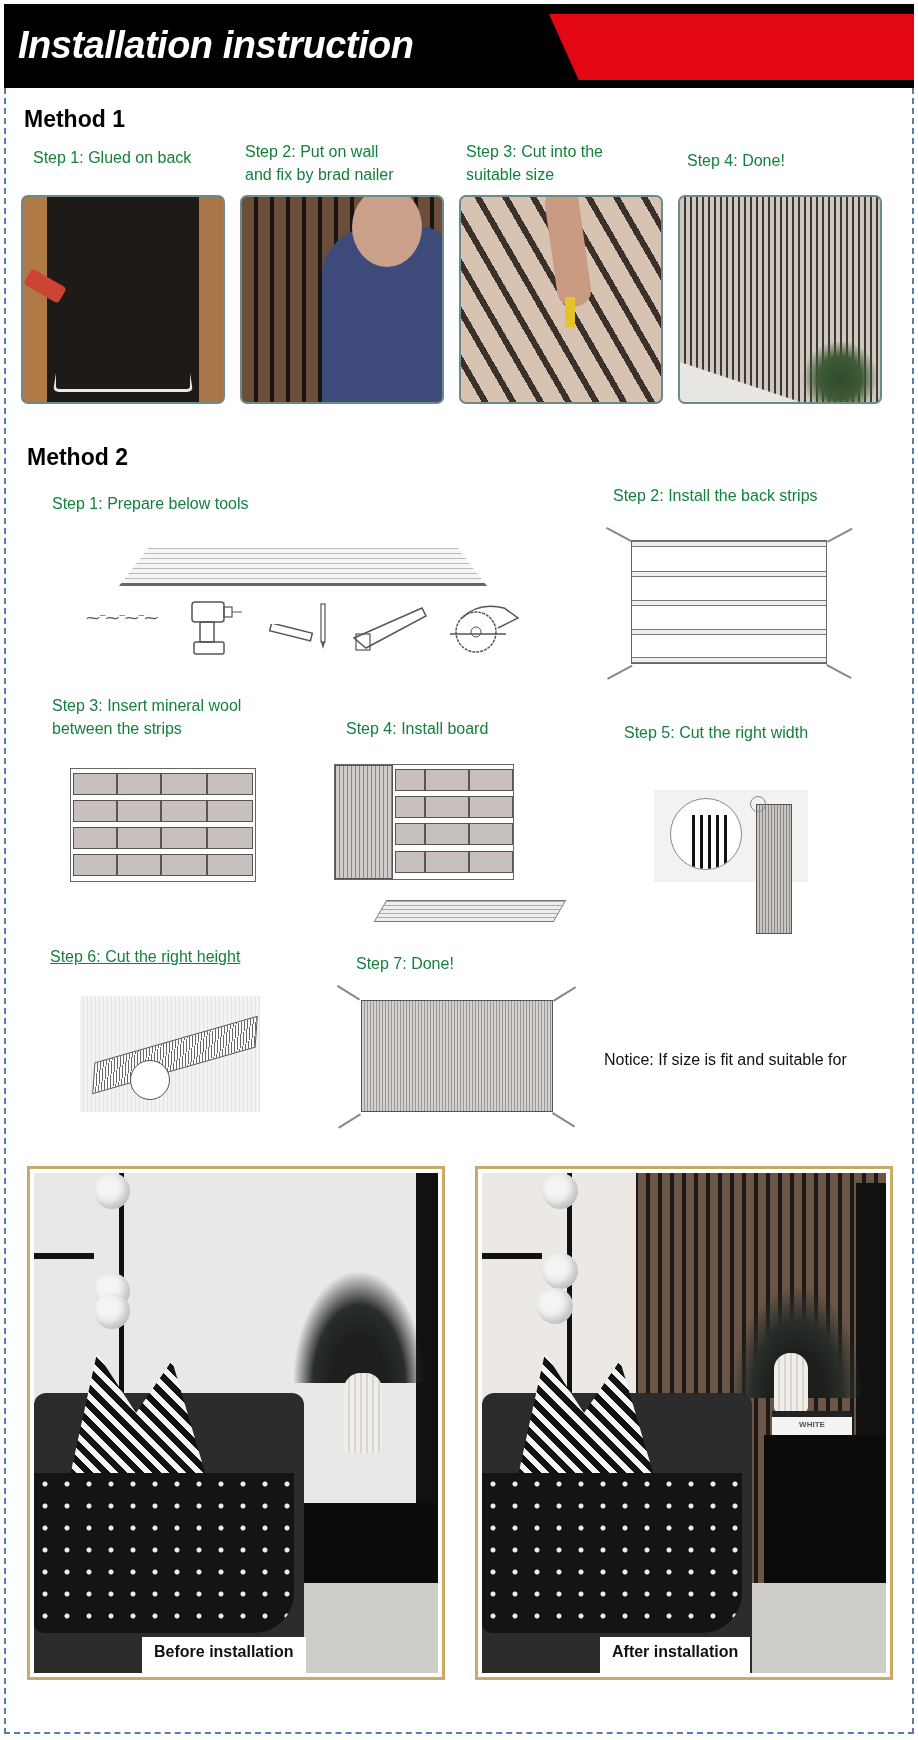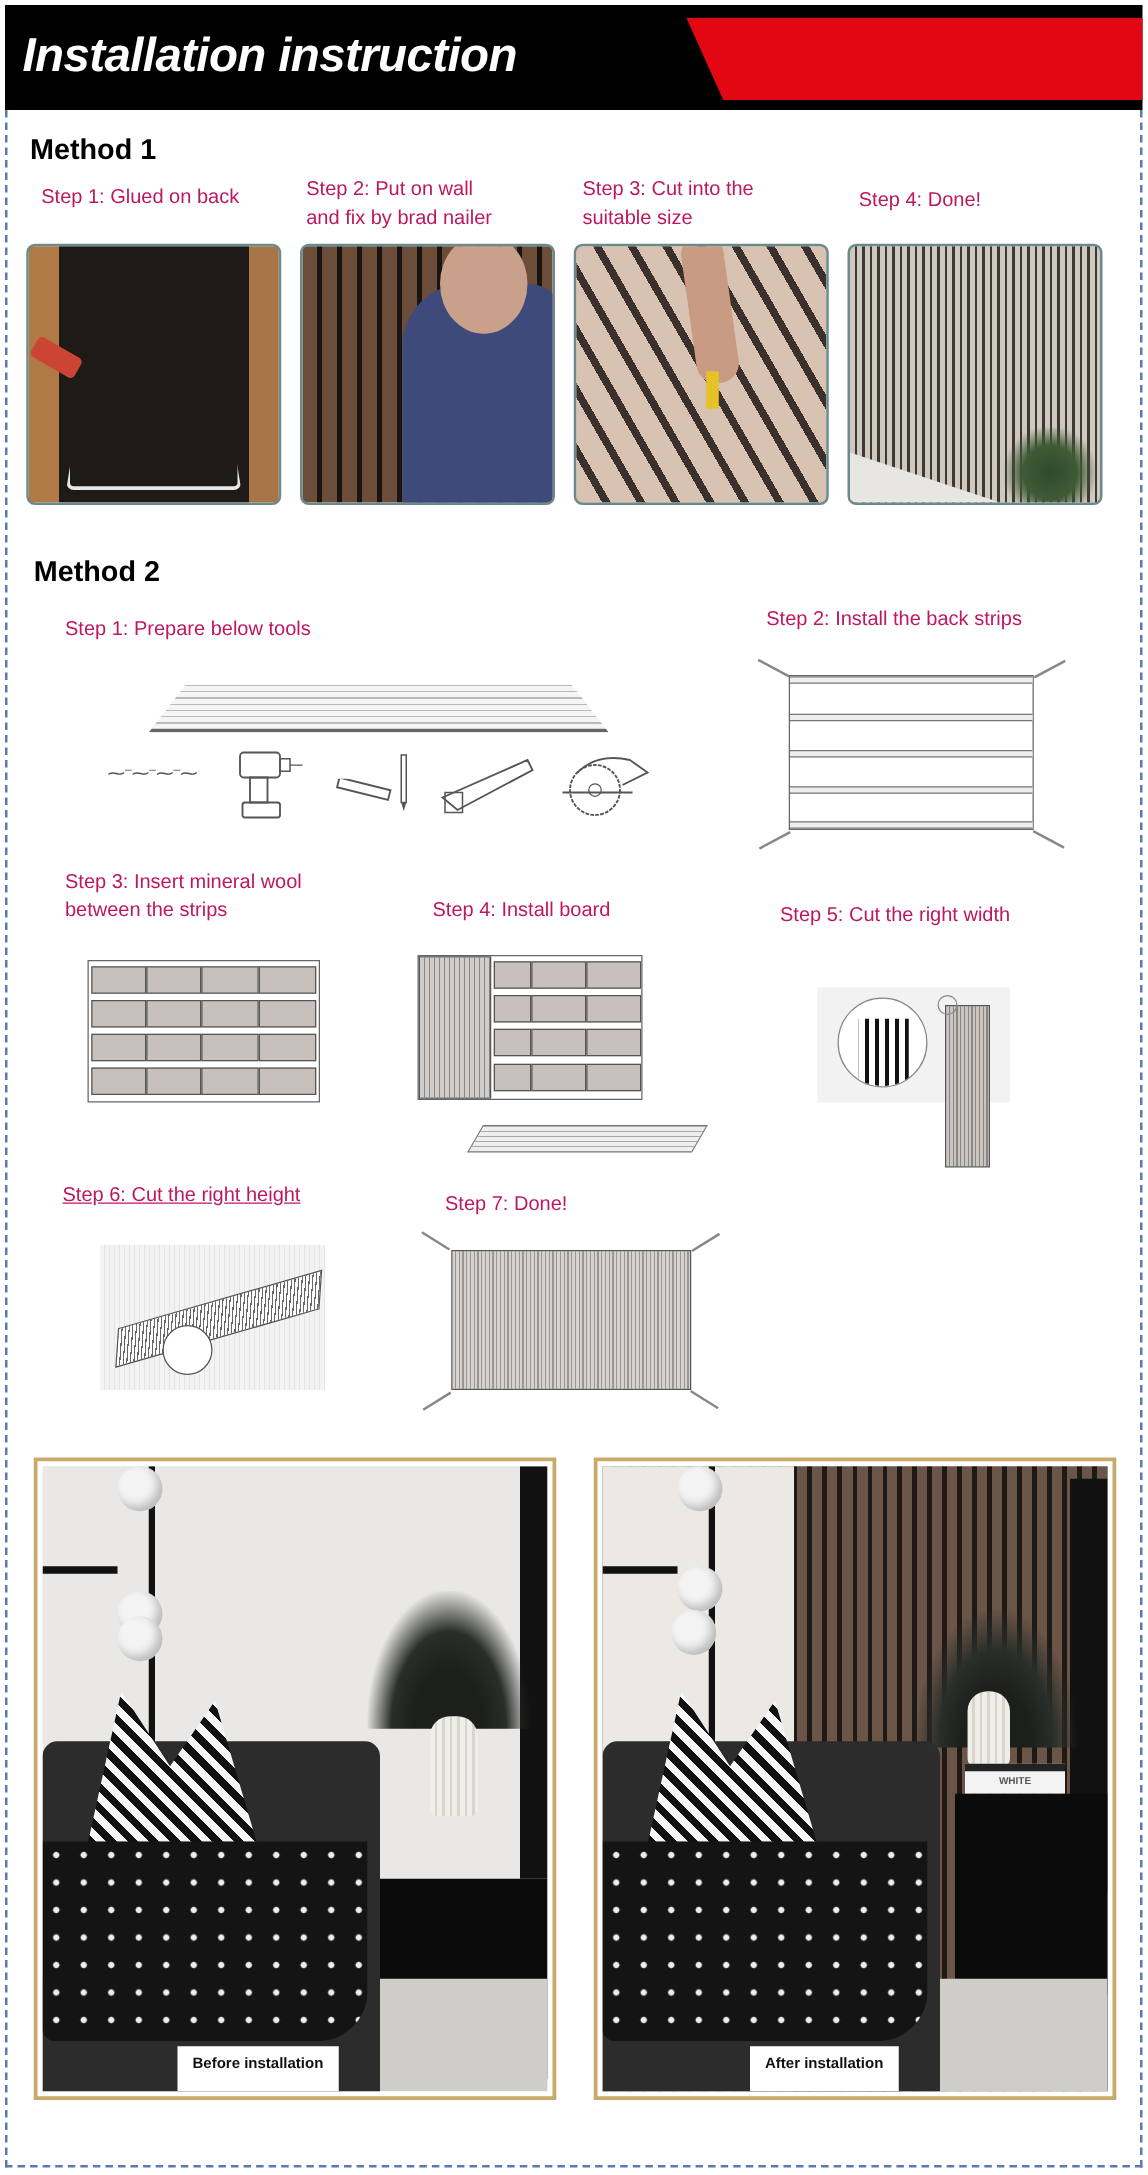--- a/index.html
+++ b/index.html
@@ -11,21 +11,21 @@
   .header .red { position: absolute; top: 10px; left: 545px; width: 370px; height: 66px; background: #e30613;
                  clip-path: polygon(0 0, 100% 0, 100% 100%, 8% 100%); }
   .header .title { position: absolute; left: 14px; top: 20px; color: #fff; font-weight: bold; font-size: 38px;
                    letter-spacing: -0.5px; }
 
   
   .frame { position: absolute; left: 4px; top: 88px; width: 910px; height: 1646px;
            border-left: 2px dashed #5a7bb0; border-right: 2px dashed #5a7bb0; border-bottom: 2px dashed #5a7bb0; }
 
   .method-title { position: absolute; font-weight: bold; font-size: 23px; color: #000; }
-  .step-label { position: absolute; font-size: 16px; line-height: 23px; color: #be185d; }
+  .step-label { position: absolute; font-size: 16px; line-height: 23px; color: #15803d; }
 
   
   .photo { position: absolute; top: 195px; width: 204px; height: 209px; border: 2px solid #6c8a8a; border-radius: 7px; overflow: hidden; }
   .p1 { left: 21px; background: linear-gradient(90deg, #b07a47 0 12%, #1d1a18 12% 88%, #a87548 88%); }
   .p1 .glue { position: absolute; left: 30px; top: 0; width: 140px; height: 195px; border: 3px solid #e8e8e8; border-top: none; border-radius: 0 0 6px 6px;
               clip-path: polygon(22% 0, 78% 0, 100% 100%, 0 100%); }
   .p1 .bottle { position: absolute; left: 2px; top: 80px; width: 40px; height: 18px; background: #c43; transform: rotate(30deg); border-radius: 4px; }
   .p2 { left: 240px; background: repeating-linear-gradient(90deg, #6b4d3a 0 12px, #1a1412 12px 16px); }
   .p2 .person { position: absolute; right: -10px; top: 30px; width: 130px; height: 190px; background: #3e4a7a; border-radius: 50px 30px 0 0; }
   .p2 .head { position: absolute; right: 20px; top: -10px; width: 70px; height: 80px; background: #c9a08a; border-radius: 50%; }
@@ -66,21 +66,21 @@
                    background: repeating-linear-gradient(45deg, #111 0 6px, #f5f5f5 6px 12px);
                    clip-path: polygon(0 100%, 22% 0, 48% 40%, 72% 5%, 100% 100%); }
   .scene .throw { position: absolute; left: 0; top: 300px; width: 260px; height: 160px; background: #141414;
                   background-image: radial-gradient(#eee 2px, transparent 3px); background-size: 22px 22px; border-radius: 0 0 40px 10px; }
   .scene .table { position: absolute; right: 0; top: 330px; width: 135px; height: 160px; background: #0b0b0b; }
   .scene .vase { position: absolute; width: 38px; height: 80px; background: repeating-linear-gradient(90deg, #f0eee9 0 4px, #d8d5cf 4px 6px); border-radius: 16px 16px 6px 6px; }
   .scene .palm { position: absolute; width: 130px; height: 110px; background: radial-gradient(ellipse at 50% 100%, #1c1f1c 30%, #2a2e2a 50%, transparent 72%); }
   .scene .tv { position: absolute; right: 0; top: 0; width: 22px; height: 330px; background: #111; }
   .scene .carpet { position: absolute; left: 0; bottom: 0; width: 100%; height: 90px; background: #cfcdc8; }
   .scene .books { position: absolute; width: 80px; height: 24px; background: #f3f3f3; border-top: 6px solid #222; font-size: 8px; color: #555; text-align: center; line-height: 16px; }
-  .caption { position: absolute; bottom: 0; background: #fff; font-size: 12px; padding: 6px 12px; height: 36px; color: #111; }
+  .caption { position: absolute; bottom: 0; background: #fff; font-size: 16px; padding: 6px 12px; height: 36px; color: #111; }
 </style>
 </head>
 <body>
 
 <div class="header">
   <div class="red"></div>
   <div class="title">Installation instruction</div>
 </div>
 
 <div class="frame"></div>
@@ -256,20 +256,21 @@
 
 <div class="diagram">
   <div class="board-slats" style="left:361px; top:1000px; width:192px; height:112px; background:repeating-linear-gradient(90deg,#d5d1ce 0 2px,#9a9590 2px 3px);"></div>
   <div class="corner" style="left:338px; top:985px; width:26px; transform:rotate(32deg);"></div>
   <div class="corner" style="left:553px; top:1000px; width:26px; transform:rotate(-32deg);"></div>
   <div class="corner" style="left:338px; top:1127px; width:26px; transform:rotate(-32deg);"></div>
   <div class="corner" style="left:553px; top:1112px; width:26px; transform:rotate(32deg);"></div>
 </div>
 
 <div class="notice">
+  <div>Notice:  If size is fit and suitable for</div>
 </div>
 
 <div class="room before" style="left:27px;">
   <div class="scene">
     <div class="shelf"></div>
     <div class="lamp-pole"></div>
     <div class="globe" style="left:60px; top:0;"></div>
     <div class="globe" style="left:60px; top:100px;"></div>
     <div class="globe" style="left:60px; top:120px;"></div>
     <div class="tv"></div>

